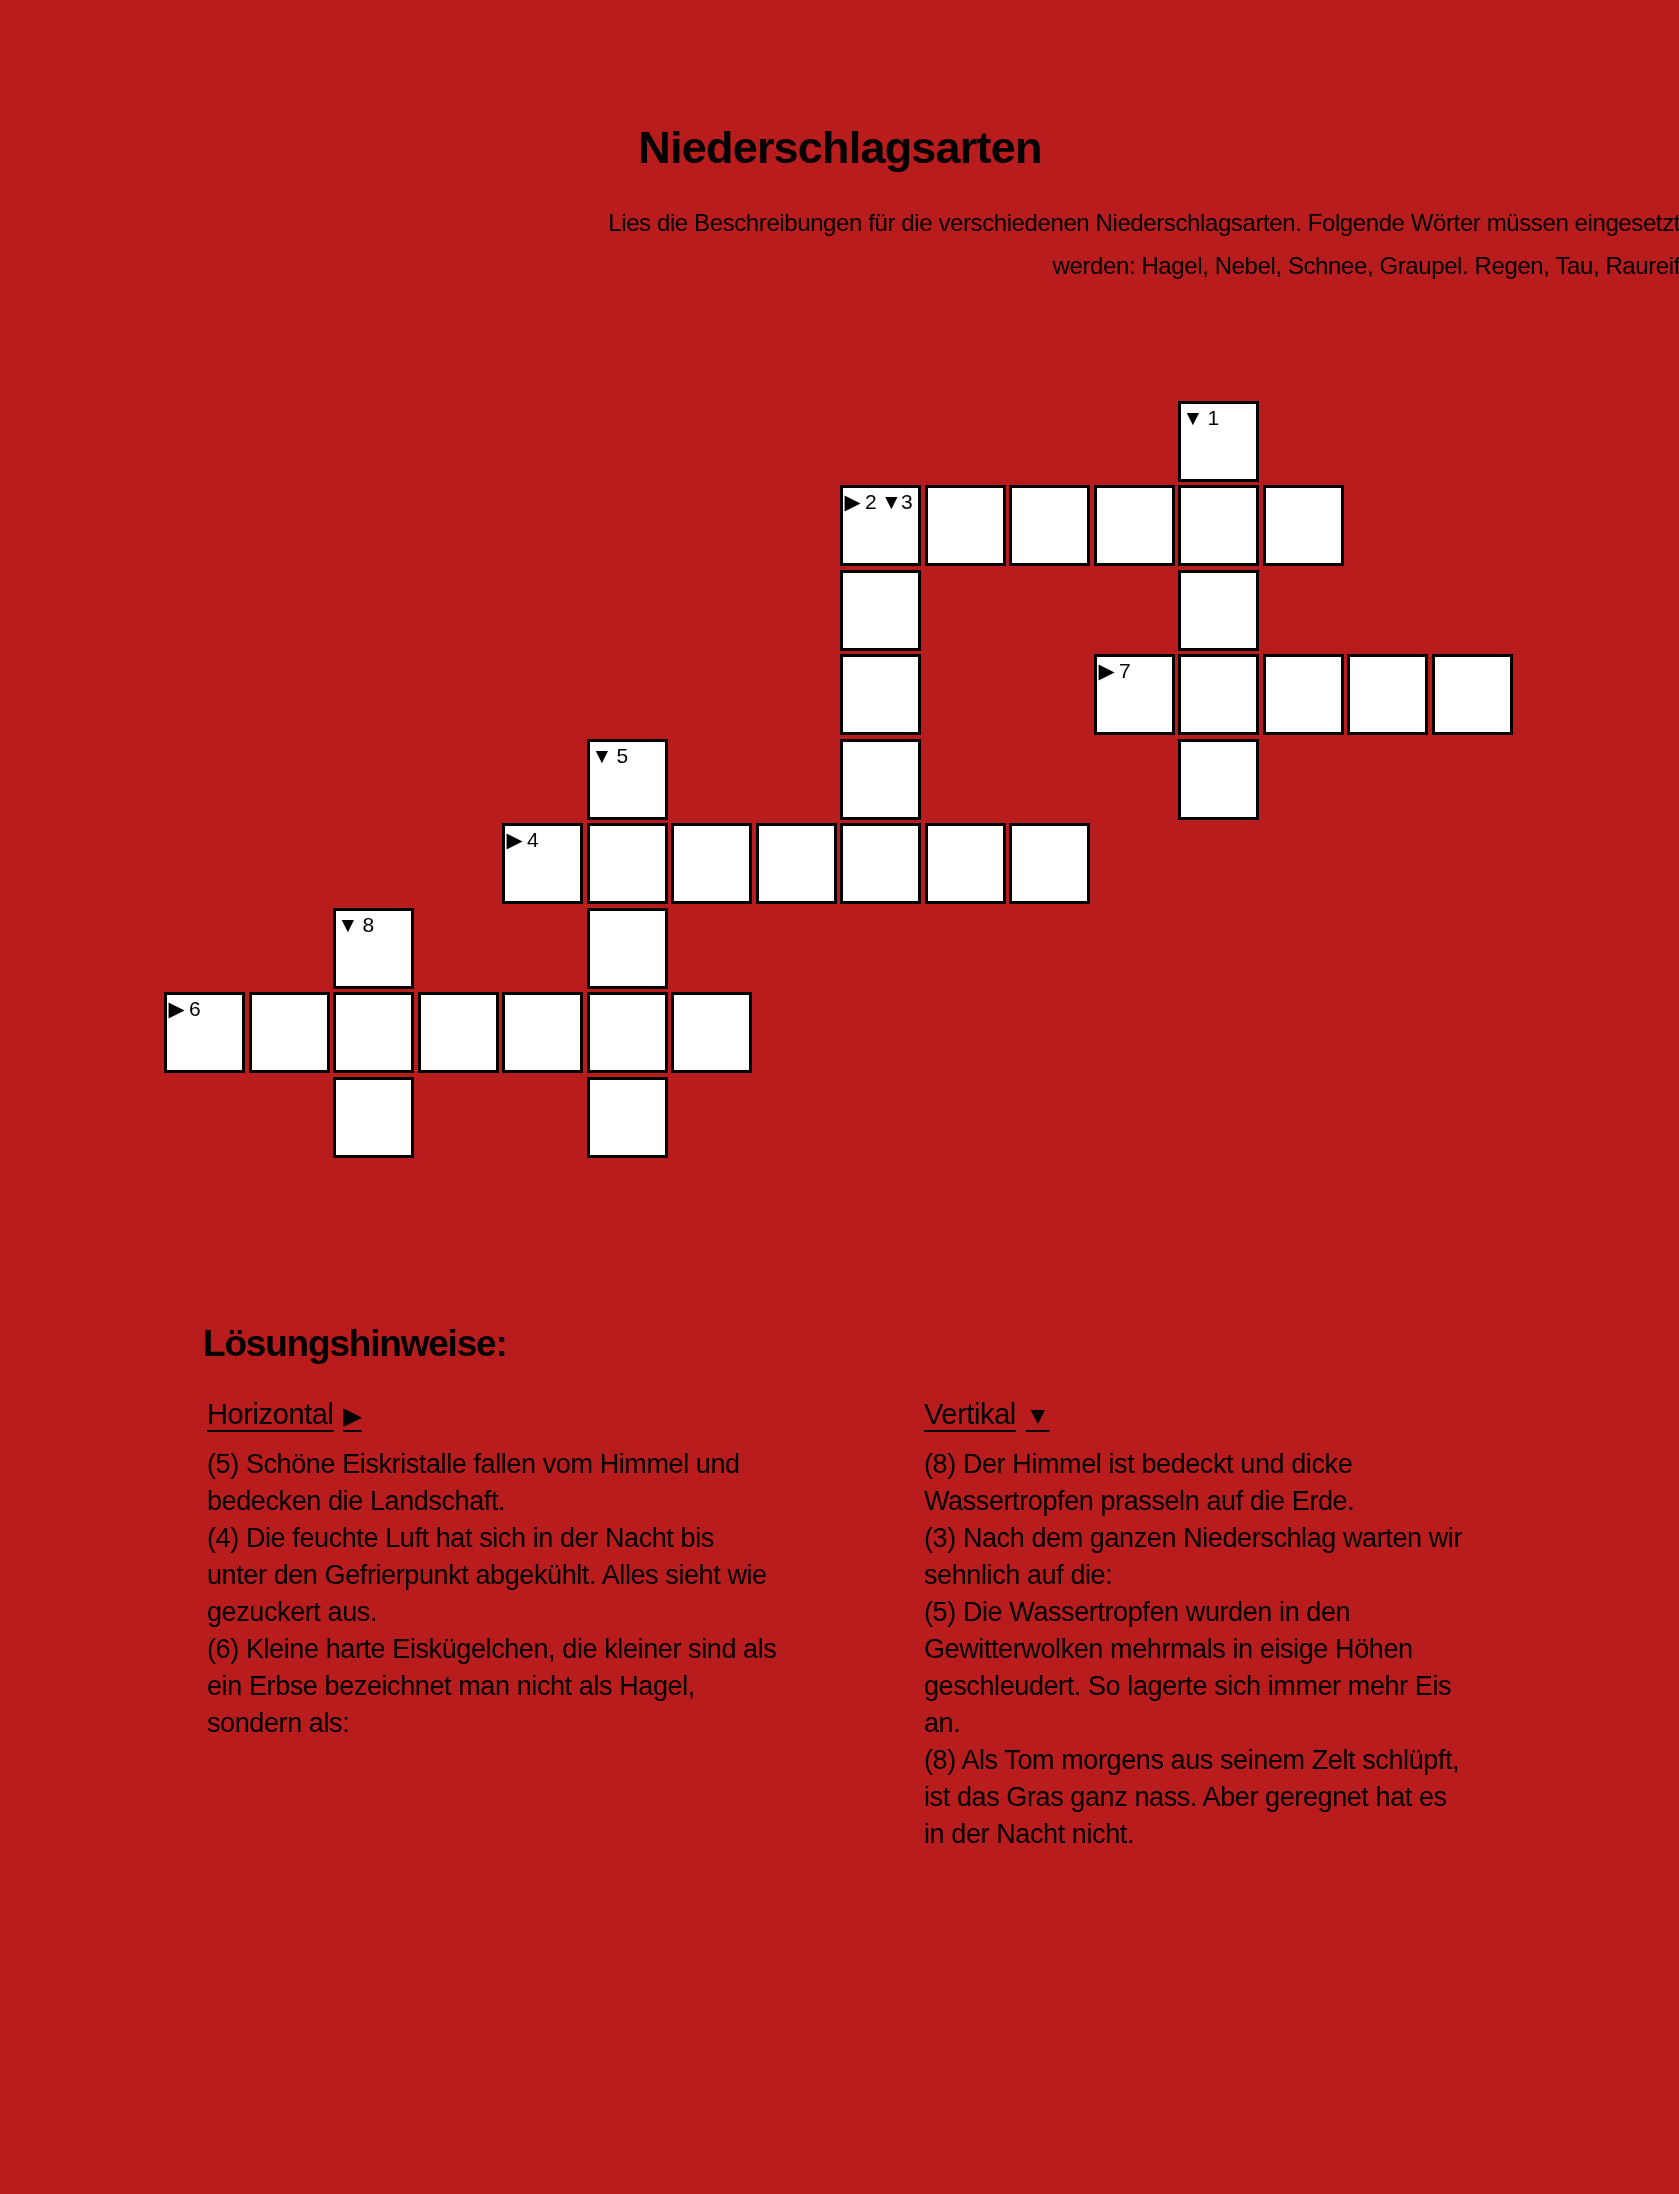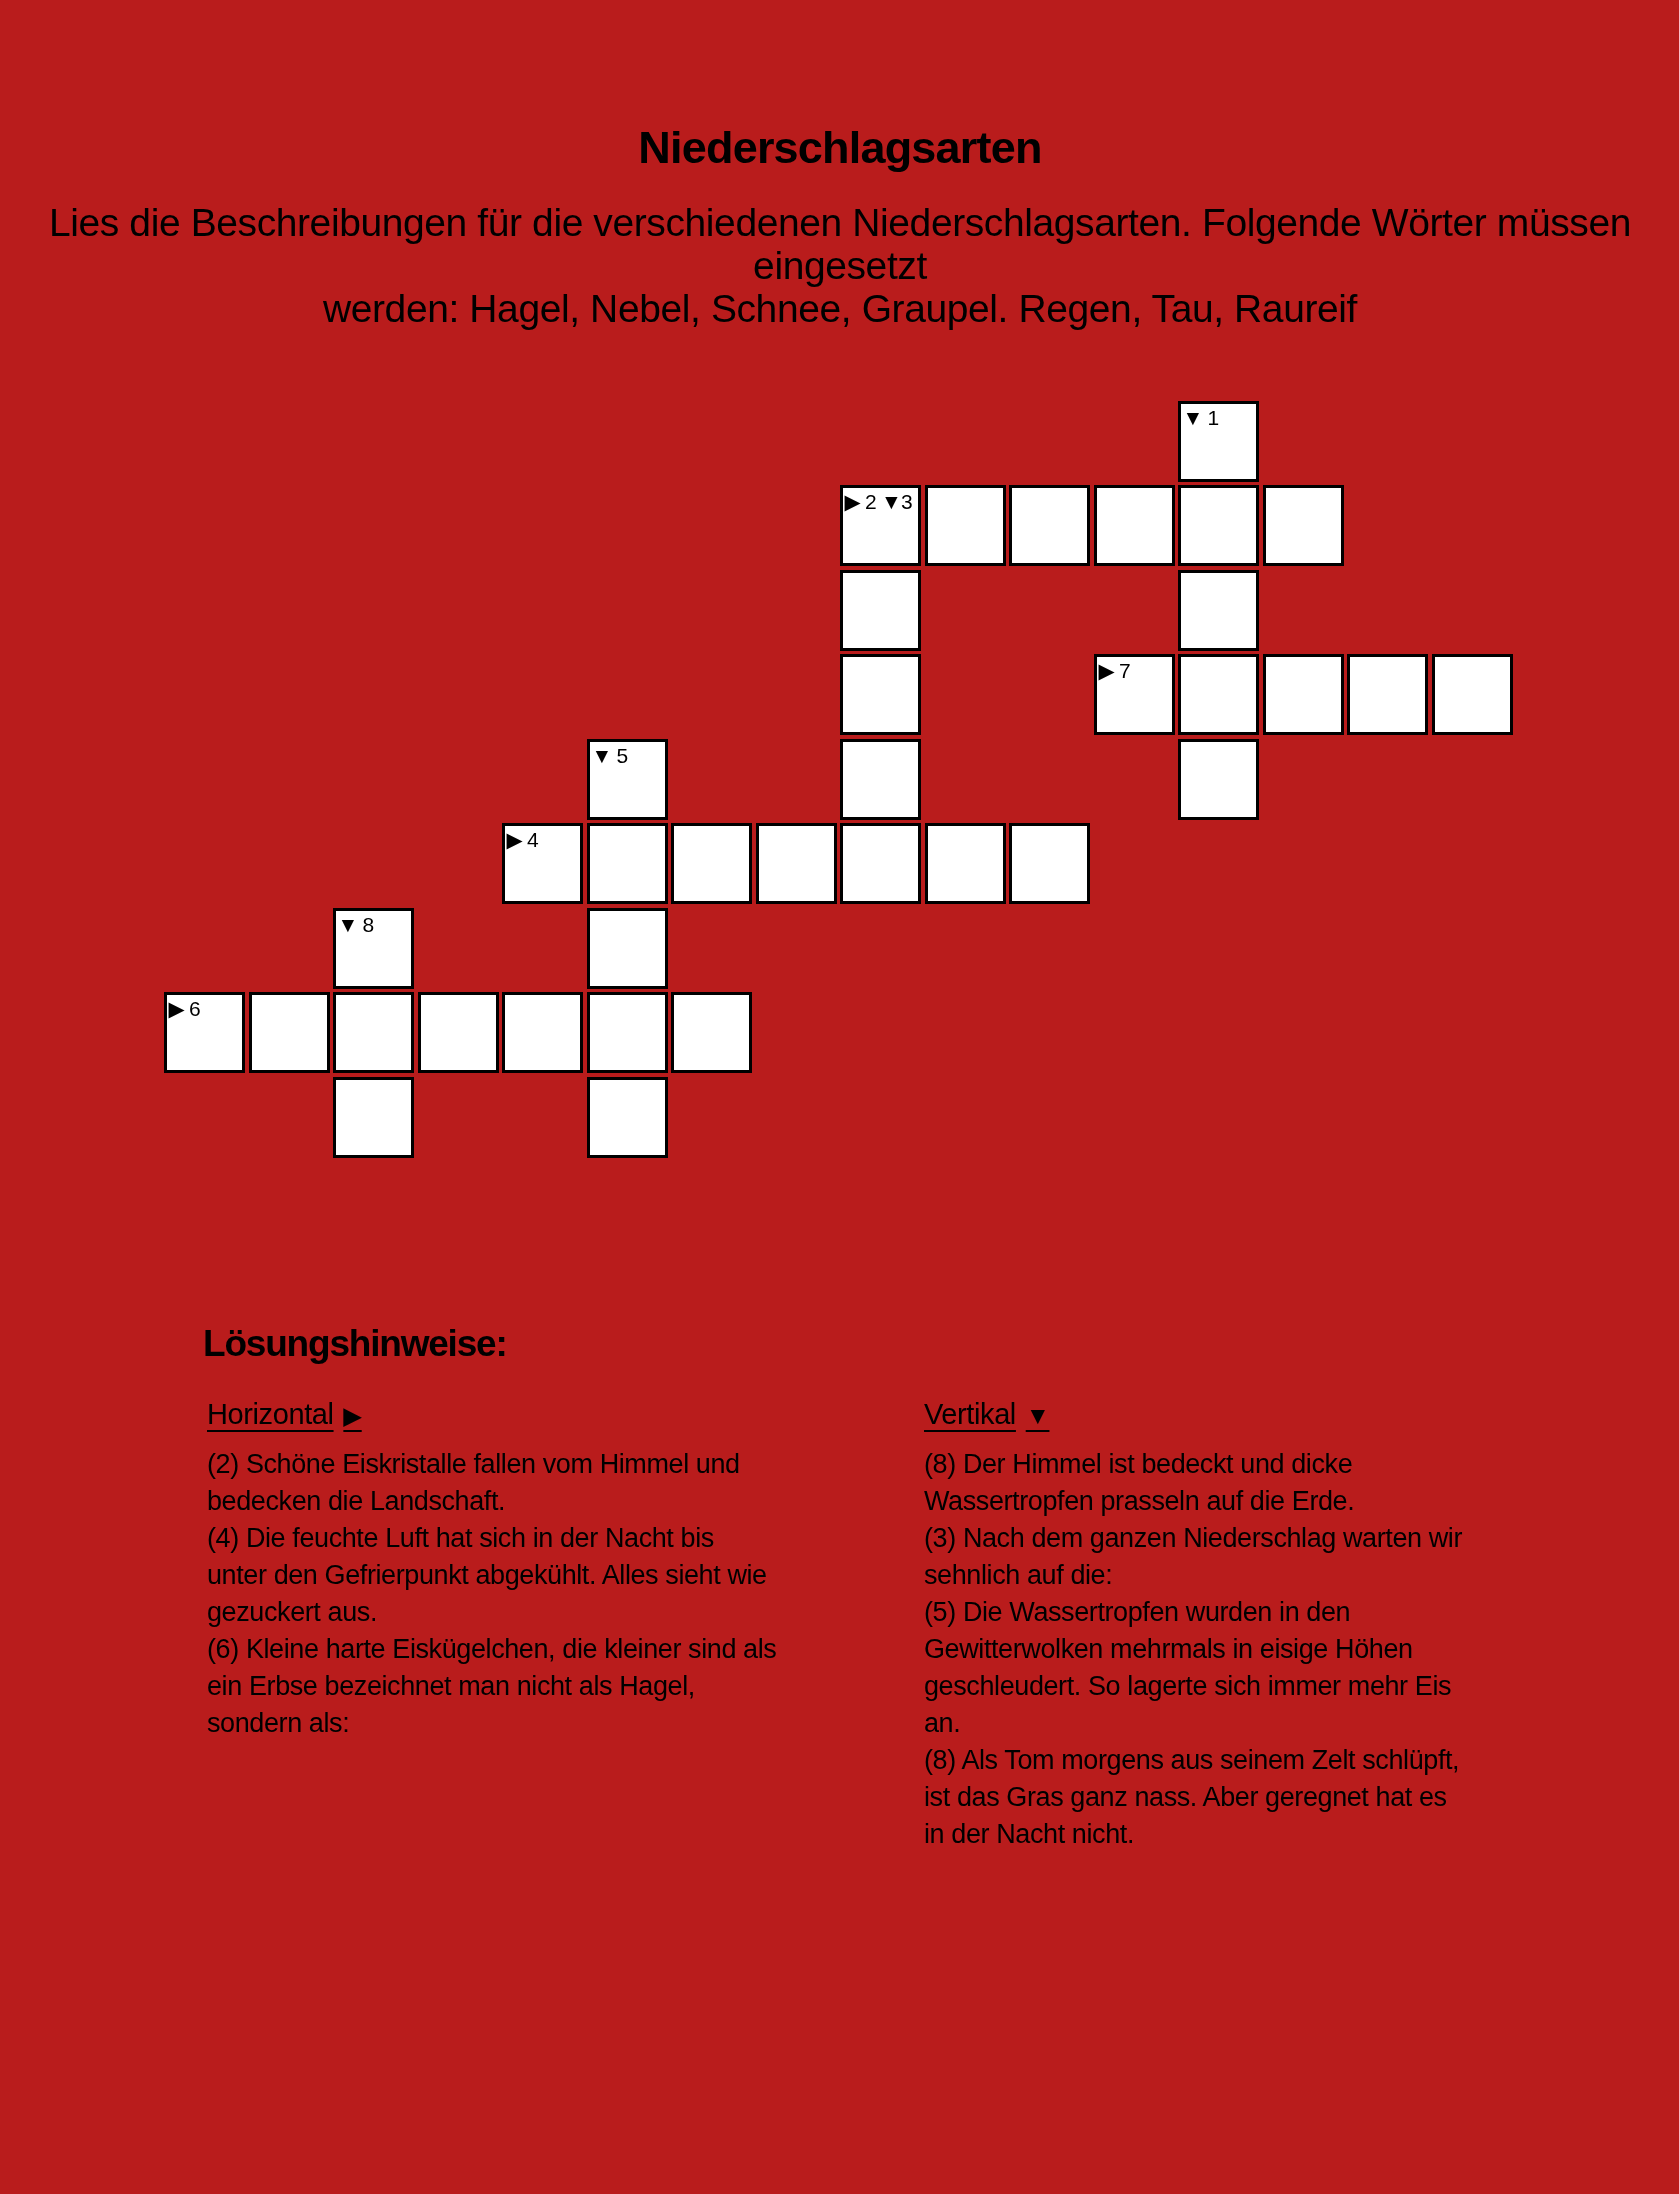--- a/index.html
+++ b/index.html
@@ -10,21 +10,21 @@
   }
   .page { position: absolute; inset: 0; background: #b91c1c; }
 
   .title {
     position: absolute; top: 122px; left: 0; width: 100%;
     text-align: center; font-size: 45px; font-weight: bold;
     letter-spacing: -0.8px; line-height: 1.15;
   }
   .instructions {
     position: absolute; top: 201px; left: 0; width: 100%;
-    text-align: center; font-size: 39px; line-height: 43px;
+    text-align: right; font-size: 24px; line-height: 43px;
     white-space: pre-line; letter-spacing: -0.4px;
   }
 
   .grid { position: absolute; inset: 0; }
   .cell {
     position: absolute; width: 75px; height: 75px;
     border: 3.3px solid #000; background: #fff; box-sizing: content-box;
   }
   .cell-label {
     display: block; padding: 3.3px 0 0 1.6px;
@@ -120,21 +120,21 @@
       <div class="cell" style="left: 587px; top: 1077px;"></div>
     </div>
 
   <div class="hints-heading">Lösungshinweise:</div>
 
   <div class="col-heading h"><span class="uline"><span>Horizontal</span><span class="arr">▶</span></span></div>
 
   <div class="col-heading v"><span class="uline"><span>Vertikal</span><span class="arr">▼</span></span></div>
 
   <div class="clue-col h">
-    <div class="clue">(2) Schöne Eiskristalle fallen vom Himmel und
+    <div class="clue">(5) Schöne Eiskristalle fallen vom Himmel und
 bedecken die Landschaft.</div>
     <div class="clue">(4) Die feuchte Luft hat sich in der Nacht bis
 unter den Gefrierpunkt abgekühlt. Alles sieht wie
 gezuckert aus.</div>
     <div class="clue">(6) Kleine harte Eiskügelchen, die kleiner sind als
 ein Erbse bezeichnet man nicht als Hagel,
 sondern als:</div>
   </div>
 
   <div class="clue-col v">

